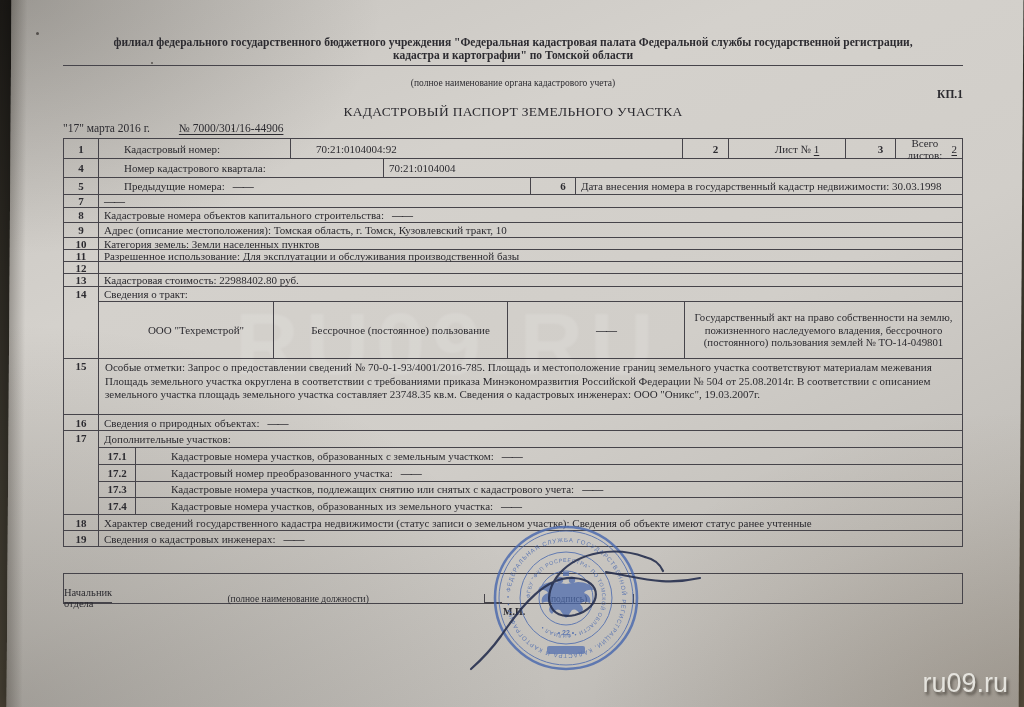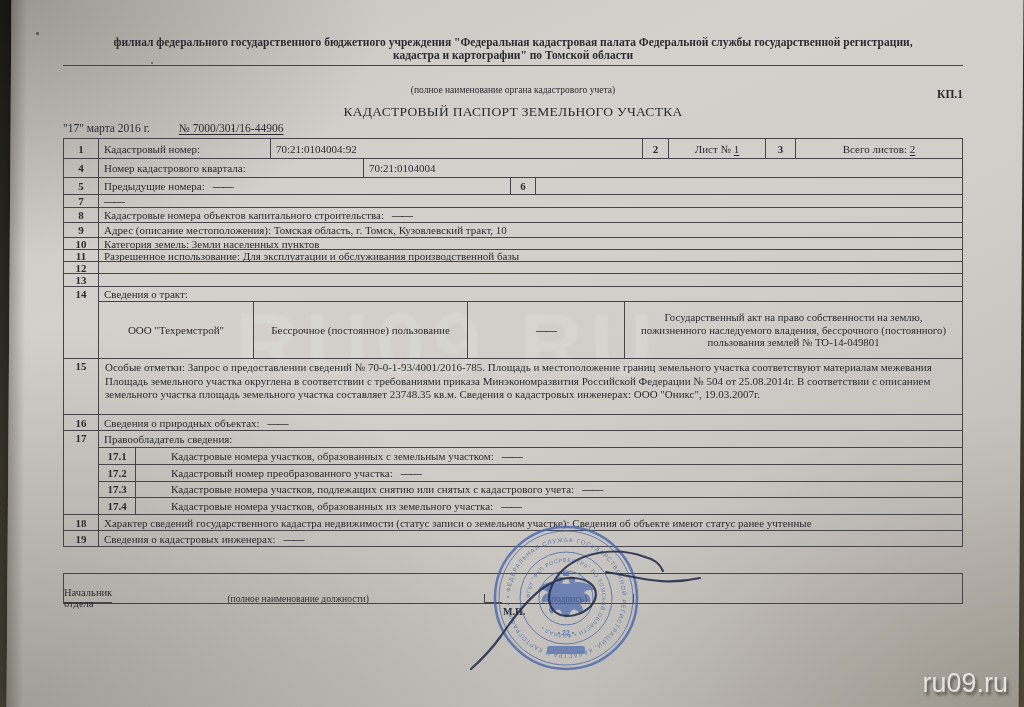--- a/index.html
+++ b/index.html
@@ -28,34 +28,34 @@
       radial-gradient(ellipse at 0% 0%, rgba(40,36,30,.28), transparent 26%),
       radial-gradient(ellipse at 100% 100%, rgba(86,68,44,.22), transparent 30%),
       linear-gradient(90deg, rgba(50,45,38,.35) 0px, transparent 16px);
   }
   .doc{position:absolute;left:0;top:0;width:1024px;height:707px;}
 
   
   .hdr{position:absolute;left:63px;top:36px;width:900px;text-align:center;}
   .org{font-weight:bold;font-size:11.5px;line-height:1.15;padding:0 28px;}
   .rule{border-top:1.3px solid var(--ln);margin-top:3px;}
-  .org-cap{font-size:9.5px;margin-top:19px;}
+  .org-cap{font-size:9.5px;margin-top:12px;}
   .kp{position:absolute;left:63px;top:88px;width:900px;text-align:right;font-weight:bold;font-size:11.5px;font-family:Liberation Serif, serif;}
   .title{position:absolute;left:63px;top:104px;width:900px;text-align:center;font-weight:normal;font-size:13.5px;letter-spacing:.3px;}
   .dateline{position:absolute;left:63px;top:122px;font-size:11.5px;}
   .dateline .docnum{margin-left:26px;text-decoration:underline;text-underline-offset:2px;}
 
   
   .tbl{position:absolute;left:63px;top:138px;width:900px;border:1.4px solid var(--ln);font-size:11px;}
   .row{display:flex;align-items:stretch;}
   .row + .row{border-top:1.2px solid var(--ln);}
   .num{flex:0 0 35px;border-right:1.2px solid var(--ln);display:flex;align-items:center;justify-content:center;font-weight:bold;}
   .num.top{align-items:flex-start;padding-top:1px;}
   .c{padding:1px 5px;display:flex;align-items:center;}
-  .br{border-right:1.2px solid var(--ln);}
+  .br{border-right:1.2px solid var(--ln);margin-left:20px;}
   .grow{flex:1 1 auto;min-width:0;}
   .ctr{justify-content:center;text-align:center;}
   .dash{letter-spacing:-1px;font-weight:600;white-space:nowrap;}
   .gap{margin-left:8px;}
   .u{text-decoration:underline;text-underline-offset:2px;}
   .multiline{display:block;line-height:13.6px;padding:2px 6px;}
   .colwrap{flex:1 1 auto;display:flex;flex-direction:column;min-width:0;}
   .sublabel{padding:1px 5px;display:flex;align-items:center;}
 
   
@@ -137,20 +137,21 @@
       <div class="c grow">70:21:0104004</div>
     </div>
 
     <div class="row" style="height:17px">
       <div class="num">5</div>
       <div class="c br" style="flex:0 0 412px">
         <span>Предыдущие номера:</span>
         <span class="dash gap">——</span>
       </div>
       <div class="c br ctr" style="flex:0 0 25px;font-weight:bold">6</div>
+      <div class="c grow">Дата внесения номера в государственный кадастр недвижимости: 30.03.1998</div>
     </div>
 
     <div class="row" style="height:13px">
       <div class="num">7</div>
       <div class="c grow">
         <span class="dash">——</span>
       </div>
     </div>
 
     <div class="row" style="height:15px">
@@ -175,20 +176,21 @@
       <div class="num">11</div>
       <div class="c grow">Разрешенное использование: Для эксплуатации и обслуживания производственной базы</div>
     </div>
 
     <div class="row" style="height:12px">
       <div class="num">12</div>
     </div>
 
     <div class="row" style="height:13px">
       <div class="num">13</div>
+      <div class="c grow">Кадастровая стоимость: 22988402.80 руб.</div>
     </div>
 
     <div class="row" style="height:72px">
       <div class="num top">14</div>
       <div class="colwrap">
         <div class="sublabel" style="height:14px">Сведения о тракт:</div>
         <div class="itbl">
           <div class="irow" style="flex:1 1 auto">
             <div class="ic ic1 br">ООО "Техремстрой"</div>
             <div class="ic ic2 br">Бессрочное (постоянное) пользование</div>
@@ -208,21 +210,21 @@
       <div class="num">16</div>
       <div class="c grow">
         <span>Сведения о природных объектах:</span>
         <span class="dash gap">——</span>
       </div>
     </div>
 
     <div class="row" style="height:84px">
       <div class="num top">17</div>
       <div class="colwrap">
-        <div class="sublabel r17-label" style="height:16px">Правообладатель сведения:</div>
+        <div class="sublabel r17-label" style="height:16px">Дополнительные участков:</div>
         <div class="srow" style="flex:1">
           <div class="snum">17.1</div>
           <div class="c grow">
             <span>Кадастровые номера участков, образованных с земельным участком:</span>
             <span class="dash gap">——</span>
           </div>
         </div>
         <div class="srow" style="flex:1">
           <div class="snum">17.2</div>
           <div class="c grow">

